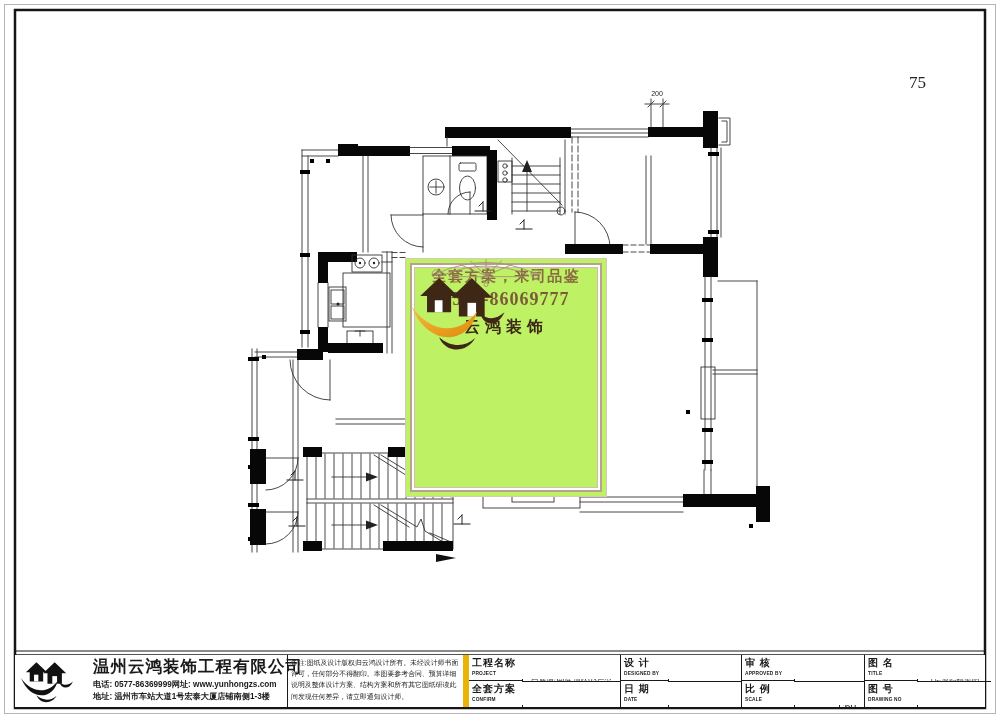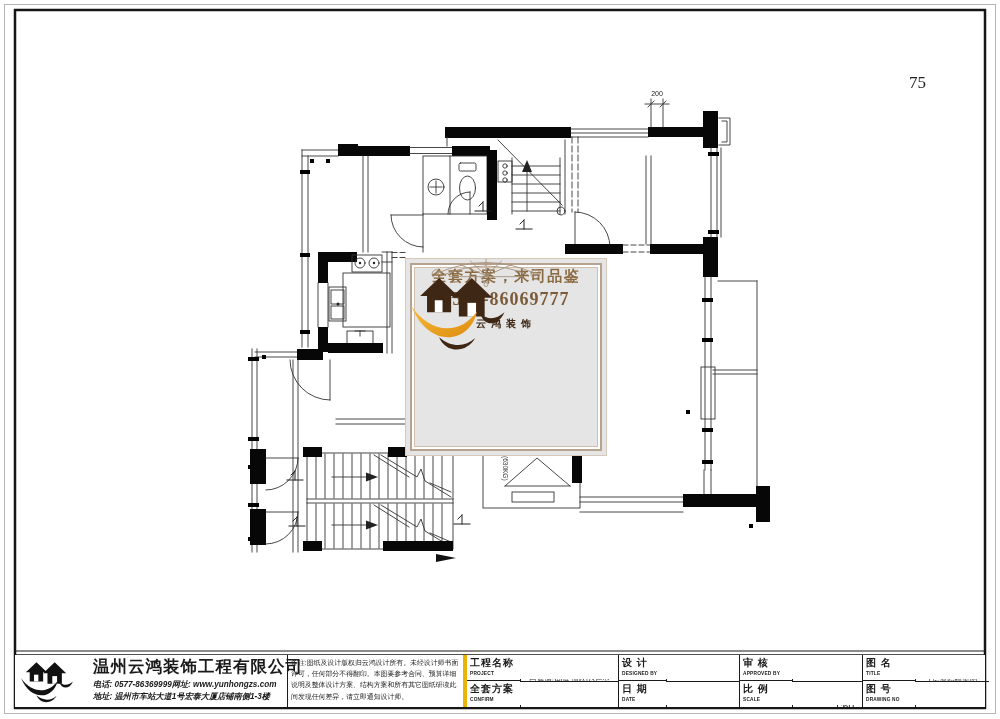--- a/index.html
+++ b/index.html
@@ -1,39 +1,39 @@
 <!DOCTYPE html>
 <html><head>
 <meta charset="utf-8">
 <style>
   html,body{margin:0;padding:0;background:#ffffff;}
   .sheet{position:relative;width:1000px;height:719px;background:#fff;overflow:hidden;
          font-family:"Liberation Sans","DejaVu Sans",sans-serif;color:#1a1a1a;}
   .sheet svg{position:absolute;left:0;top:0;}
   .plan-stroke{stroke:#333;stroke-width:0.9;fill:none;}
   
-  .wm{position:absolute;left:405px;top:258px;width:202px;height:198px;background:#e5e5e5;
+  .wm{position:absolute;left:405px;top:258px;width:202px;height:239px;background:#bef264;
       border:1px solid #d6c8ba;padding:4px;box-sizing:border-box;z-index:5;}
   .wm-inner{width:100%;height:100%;box-sizing:border-box;border:2px solid #b7a28f;
       box-shadow:inset 0 0 0 2px #fff, inset 0 0 0 3px #d0bfae;
       display:flex;flex-direction:column;align-items:center;justify-content:flex-start;}
   .wm-logo{margin-top:6px;}
   .wm-slogan{font-size:15px;font-weight:700;color:#8a6a42;letter-spacing:1.5px;margin-top:2px;white-space:nowrap;}
   .wm-phone{font-family:"Liberation Serif","DejaVu Serif",serif;font-weight:700;font-size:18px;
       color:#7a5a38;letter-spacing:1px;margin-top:3px;}
-  .wm-brand{font-size:10px;font-weight:800;color:#3d2716;letter-spacing:5px;margin-top:7px;}
+  .wm-brand{font-size:16px;font-weight:800;color:#3d2716;letter-spacing:5px;margin-top:7px;}
   
   .tblock{position:absolute;left:15px;top:655px;width:970px;height:52px;z-index:6;background:#fff;}
   .tb-logo{position:absolute;left:7px;top:3px;}
   .tb-co{position:absolute;left:78px;top:1px;width:198px;}
   .tb-co .name{font-size:16.5px;font-weight:800;letter-spacing:1px;white-space:nowrap;}
-  .tb-co .line{font-size:8.2px;font-weight:700;white-space:nowrap;margin-top:1px;font-style:italic;}
+  .tb-co .line{font-size:8.2px;font-weight:700;white-space:nowrap;margin-top:1px;}
   .tb-div{position:absolute;left:272px;top:0;width:1px;height:52px;background:#1a1a1a;}
   .tb-notes{position:absolute;left:276px;top:2px;width:168px;font-size:6.9px;line-height:1.62;color:#222;}
-  .tb-table{position:absolute;left:448px;top:0;width:522px;height:52px;border-left:4px solid #eab308;
+  .tb-table{position:absolute;left:448px;top:0;width:522px;height:52px;border-left:6px solid #eab308;
       display:grid;grid-template-columns:53px 98px 48px 73px 53px 70px 53px 74px;grid-template-rows:26px 26px;}
   .cell{border-left:1px solid #1a1a1a;border-bottom:1px solid #1a1a1a;box-sizing:border-box;
       padding:1px 3px;overflow:hidden;}
   .cell:nth-child(8n+1){border-left:none;}
   .cell.r2{border-bottom:none;}
   .lab .zh{font-size:10px;font-weight:800;letter-spacing:1px;white-space:nowrap;}
   .lab .en{font-size:4.8px;font-weight:700;letter-spacing:0.2px;white-space:nowrap;margin-top:1px;}
   .val{display:flex;align-items:center;justify-content:center;font-size:7.6px;color:#333;margin-top:24px;}
   .val.right{justify-content:flex-end;padding-right:8px;font-size:10px;color:#111;}
 </style>

